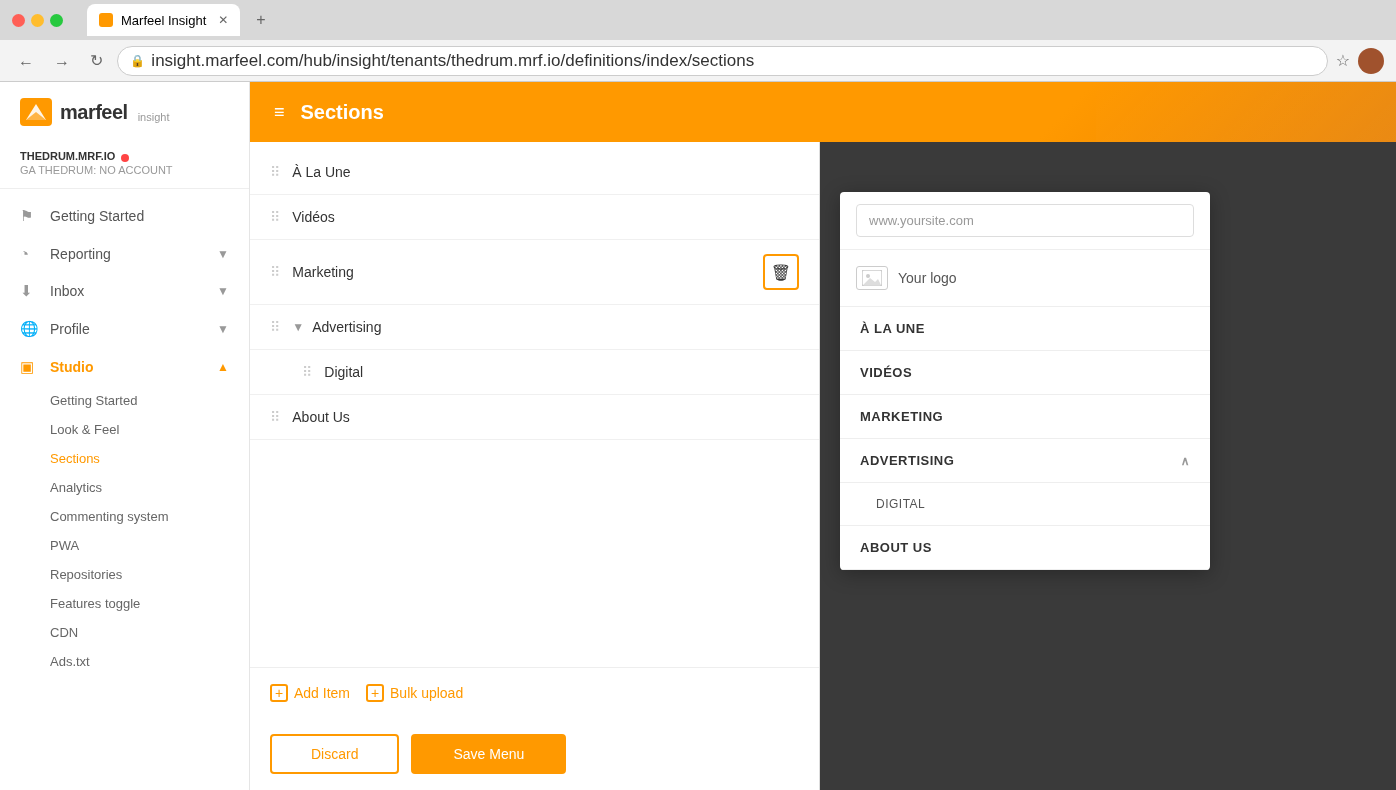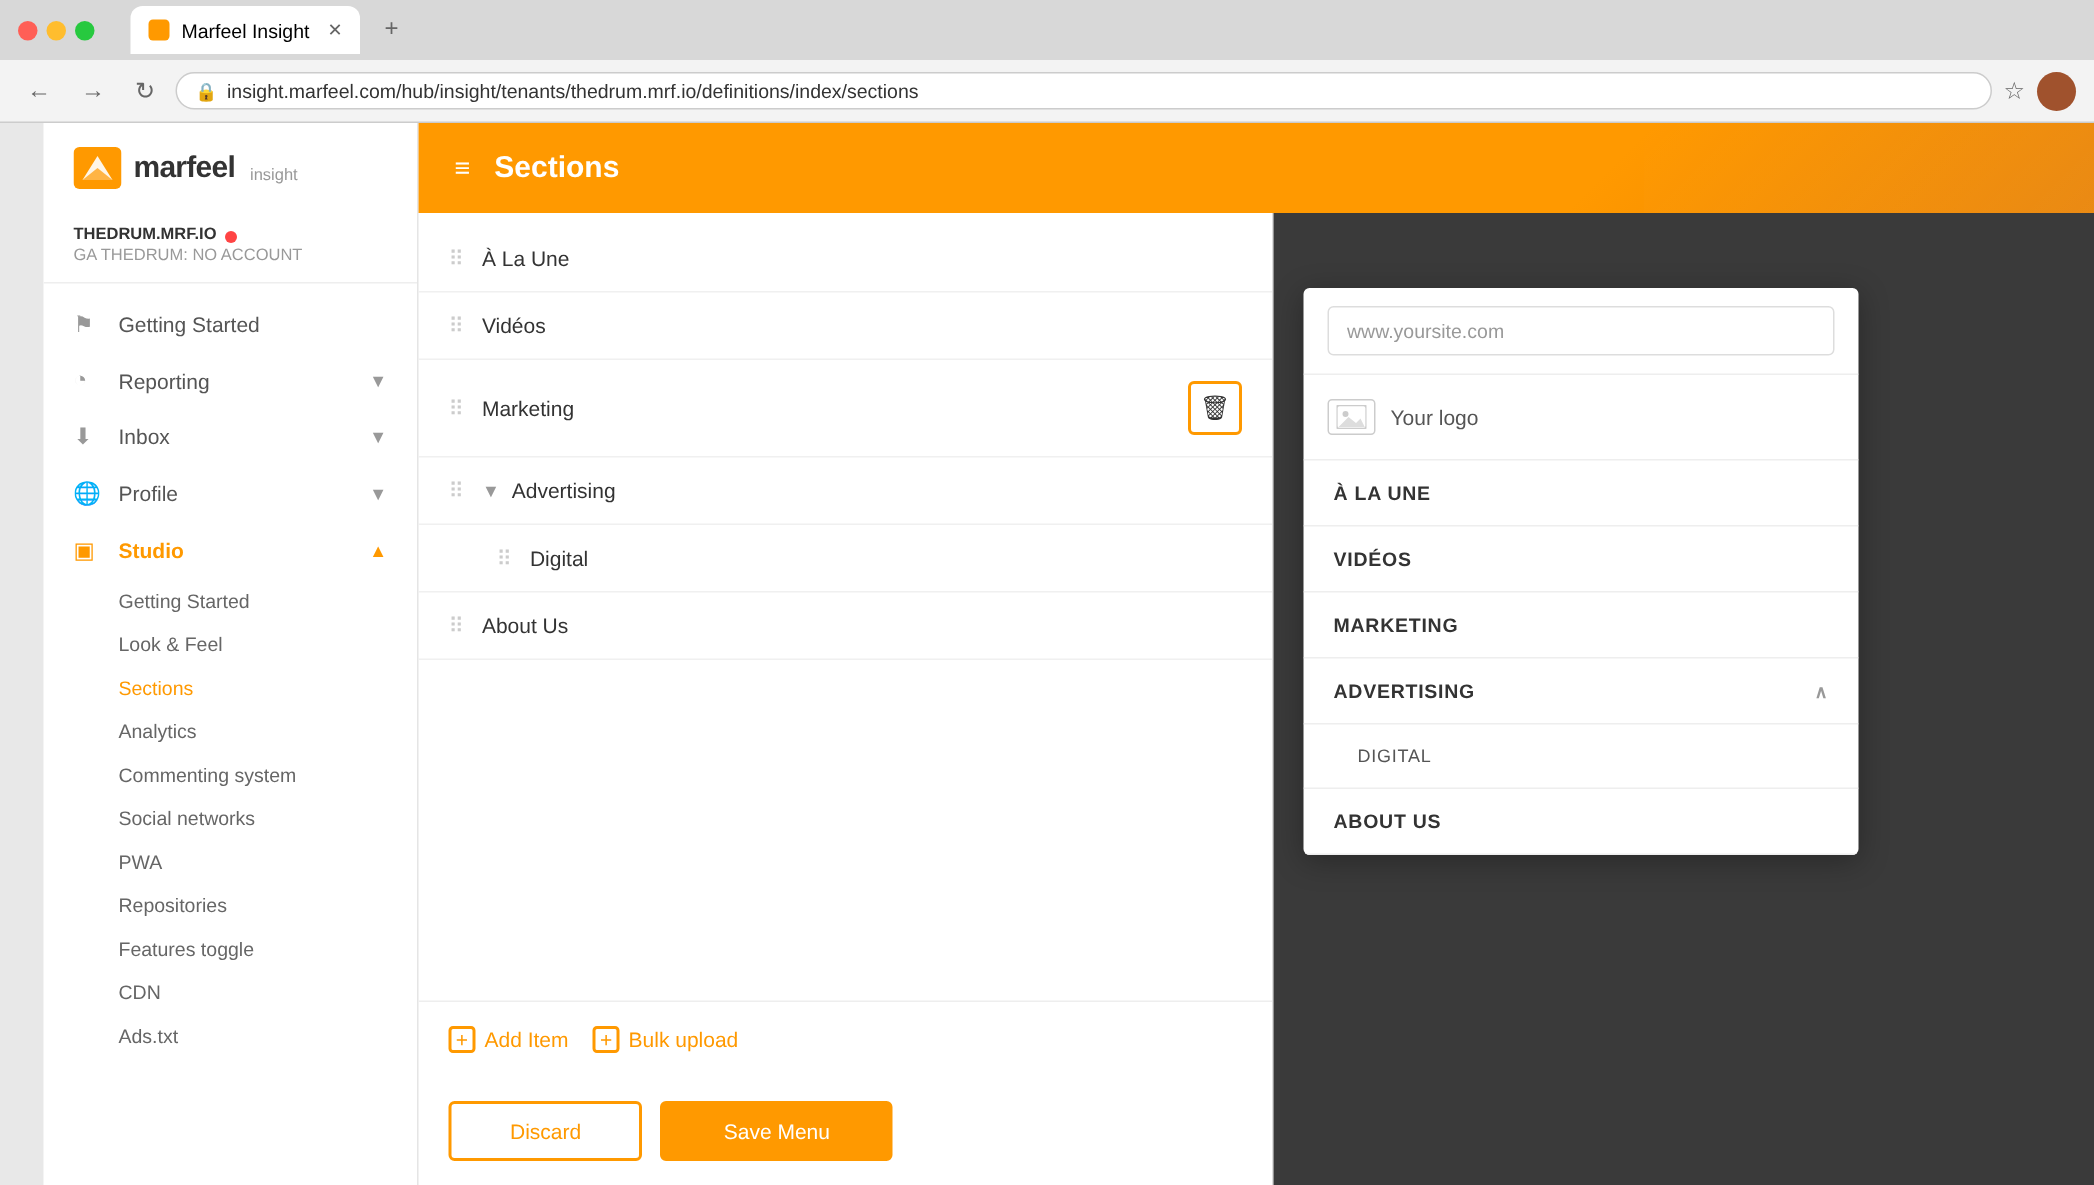--- a/index.html
+++ b/index.html
@@ -15,29 +15,29 @@
     .dot-green { background: #27c93f; }
     .browser-tab { background: white; border-radius: 8px 8px 0 0; padding: 0 12px; height: 32px; display: flex; align-items: center; gap: 8px; margin-left: 16px; font-size: 13px; }
     .tab-favicon { width: 14px; height: 14px; background: #f90; border-radius: 3px; }
     .tab-close { color: #666; cursor: pointer; font-size: 12px; margin-left: 4px; }
     .new-tab { font-size: 16px; color: #666; padding: 0 8px; }
 
     .browser-toolbar { background: #f3f3f3; height: 42px; display: flex; align-items: center; padding: 0 12px; gap: 8px; border-bottom: 1px solid #ccc; }
     .nav-btn { background: none; border: none; color: #666; font-size: 16px; cursor: pointer; padding: 4px 6px; border-radius: 4px; }
     .address-bar { flex: 1; background: white; border: 1px solid #ccc; border-radius: 20px; padding: 4px 12px; font-size: 13px; display: flex; align-items: center; gap: 6px; }
     .lock-icon { color: #666; font-size: 12px; }
-    .address-text { flex: 1; color: #333; font-size: 13px; }
+    .address-text { flex: 1; color: #333; font-size: 17px; }
     .bookmark-btn { font-size: 16px; color: #666; cursor: pointer; }
     .avatar-btn { width: 26px; height: 26px; border-radius: 50%; background: #a0522d; overflow: hidden; cursor: pointer; }
 
     
     .app-layout { display: flex; flex: 1; overflow: hidden; }
 
     
-    .sidebar { width: 250px; background: white; display: flex; flex-direction: column; border-right: 1px solid #e5e5e5; overflow-y: auto; margin-left: 29px; }
+    .sidebar { width: 250px; background: white; display: flex; flex-direction: column; border-right: 1px solid #e5e5e5; overflow-y: auto; }
     .sidebar-logo { padding: 16px 20px; display: flex; align-items: center; gap: 8px; }
     .logo-mark { width: 32px; height: 28px; }
 
     .tenant-info { padding: 8px 20px 12px; border-bottom: 1px solid #eee; }
     .tenant-name { font-size: 11px; font-weight: 700; color: #333; display: flex; align-items: flex-end; gap: 6px; }
     .tenant-dot { width: 8px; height: 8px; border-radius: 50%; background: #ff4444; }
     .tenant-sub { font-size: 11px; color: #999; margin-top: 2px; }
 
     .sidebar-nav { flex: 1; padding: 8px 0; }
     .nav-item { display: flex; align-items: center; padding: 10px 20px; cursor: pointer; color: #555; font-size: 14px; }
@@ -174,21 +174,20 @@
           <span style="color:#f90; font-weight:600;">Studio</span>
           <span class="nav-expand" style="color:#f90;">▲</span>
         </div>
 
         <div class="nav-sub">
           <span class="nav-sub-item">Getting Started</span>
           <span class="nav-sub-item">Look &amp; Feel</span>
           <span class="nav-sub-item active" style="color:#f90;">Sections</span>
           <span class="nav-sub-item">Analytics</span>
           <span class="nav-sub-item">Commenting system</span>
-          <span class="nav-sub-item">Social networks</span>
           <span class="nav-sub-item">PWA</span>
           <span class="nav-sub-item">Repositories</span>
           <span class="nav-sub-item">Features toggle</span>
           <span class="nav-sub-item">CDN</span>
           <span class="nav-sub-item">Ads.txt</span>
         </div>
       </div>
     </div>
 
     <div class="main-content">

